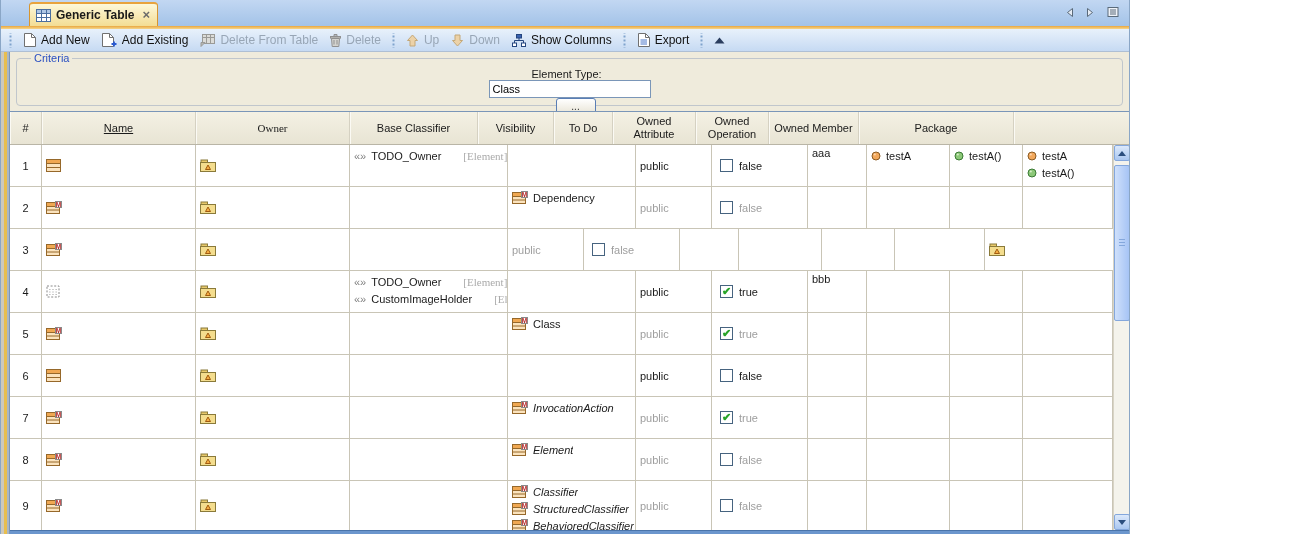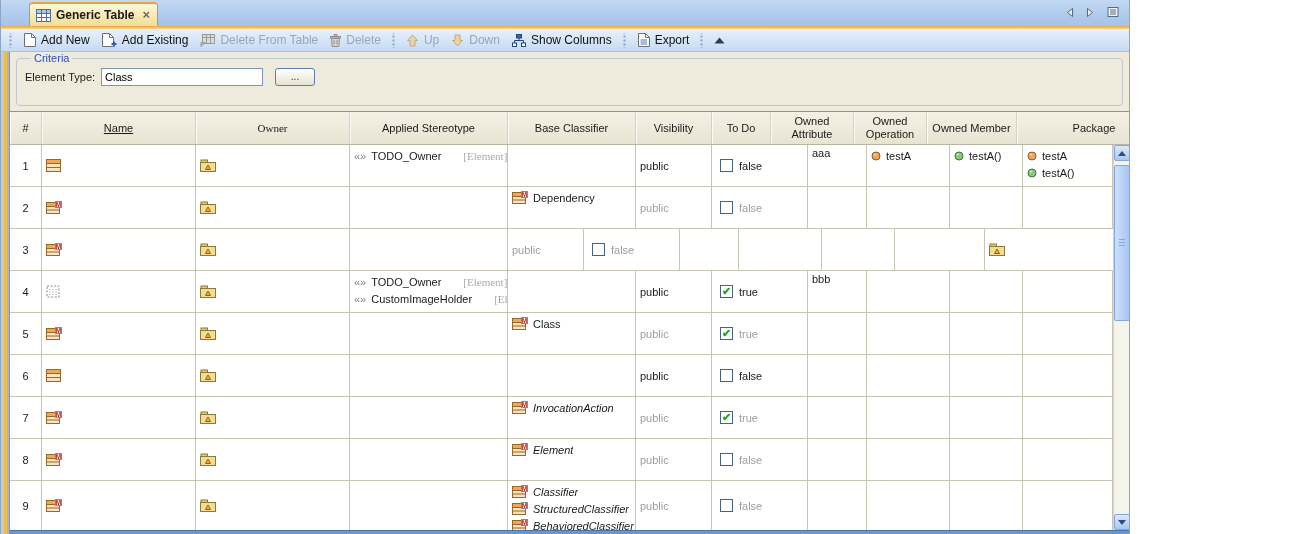--- a/index.html
+++ b/index.html
@@ -34,21 +34,21 @@
 
   
   .content{flex:1 1 auto;display:flex;min-height:0;}
   .gutter{flex:0 0 9px;background:linear-gradient(90deg,#cdc9bd 0 3px,#e8be4e 3px 6px,#aab6c4 6px 8px,var(--steel) 8px 9px);}
   .main{flex:1 1 auto;display:flex;flex-direction:column;min-width:0;}
 
   
   .criteria{height:59px;flex:0 0 59px;background:var(--cream);padding:0 6px;}
   .criteria fieldset{height:54px;margin:0;border:1px solid #c0c6cc;border-radius:4px;padding:2px 8px 0 8px;}
   .criteria legend{color:#2b50c2;padding:0 3px;margin-left:6px;font-size:11px;}
-  .crit-row{display:flex;align-items:center;margin-top:2px;}
+  .crit-row{display:flex;align-items:center;margin-top:2px;flex-direction:column;}
   .crit-row label{width:76px;color:#1a1a1a;}
   .crit-input{width:162px;height:18px;border:1px solid var(--steel);padding:1px 3px;font-family:"Liberation Sans",sans-serif;font-size:11px;background:#fff;}
   .dots{margin-left:12px;width:40px;height:18px;border:1px solid #5a7eb5;border-radius:3px;background:linear-gradient(#ffffff,#e6e2d2);font-size:10px;line-height:8px;color:#333;cursor:default;}
 
   
   .tablewrap{flex:1 1 auto;display:flex;flex-direction:column;position:relative;min-height:0;border-top:1px solid var(--steel);background:#fff;}
   .thead{display:flex;height:33px;flex:0 0 33px;background:linear-gradient(var(--hdrbg1),var(--hdrbg2));border-bottom:1px solid #b9b5a6;}
   .hcell{display:flex;align-items:center;justify-content:center;text-align:center;border-right:1px solid #d5d1c2;box-shadow:inset 1px 0 0 #fbfaf4;padding:0 2px;line-height:13px;overflow:hidden;}
   .hcell span{white-space:normal;}
   .tbody{display:flex;flex-direction:column;overflow:hidden;margin-right:16px;flex:1 1 auto;background:#fff;}
@@ -236,23 +236,20 @@
         <div class="thead" id="thead">
             <div class="hcell c0">
               <span>#</span>
             </div>
             <div class="hcell c1">
               <span>Name</span>
             </div>
             <div class="hcell c2">
               <span>Owner</span>
             </div>
-            <div class="hcell c3">
-              <span>Applied Stereotype</span>
-            </div>
             <div class="hcell c4">
               <span>Base Classifier</span>
             </div>
             <div class="hcell c5">
               <span>Visibility</span>
             </div>
             <div class="hcell c7">
               <span>To Do</span>
             </div>
             <div class="hcell c8">

